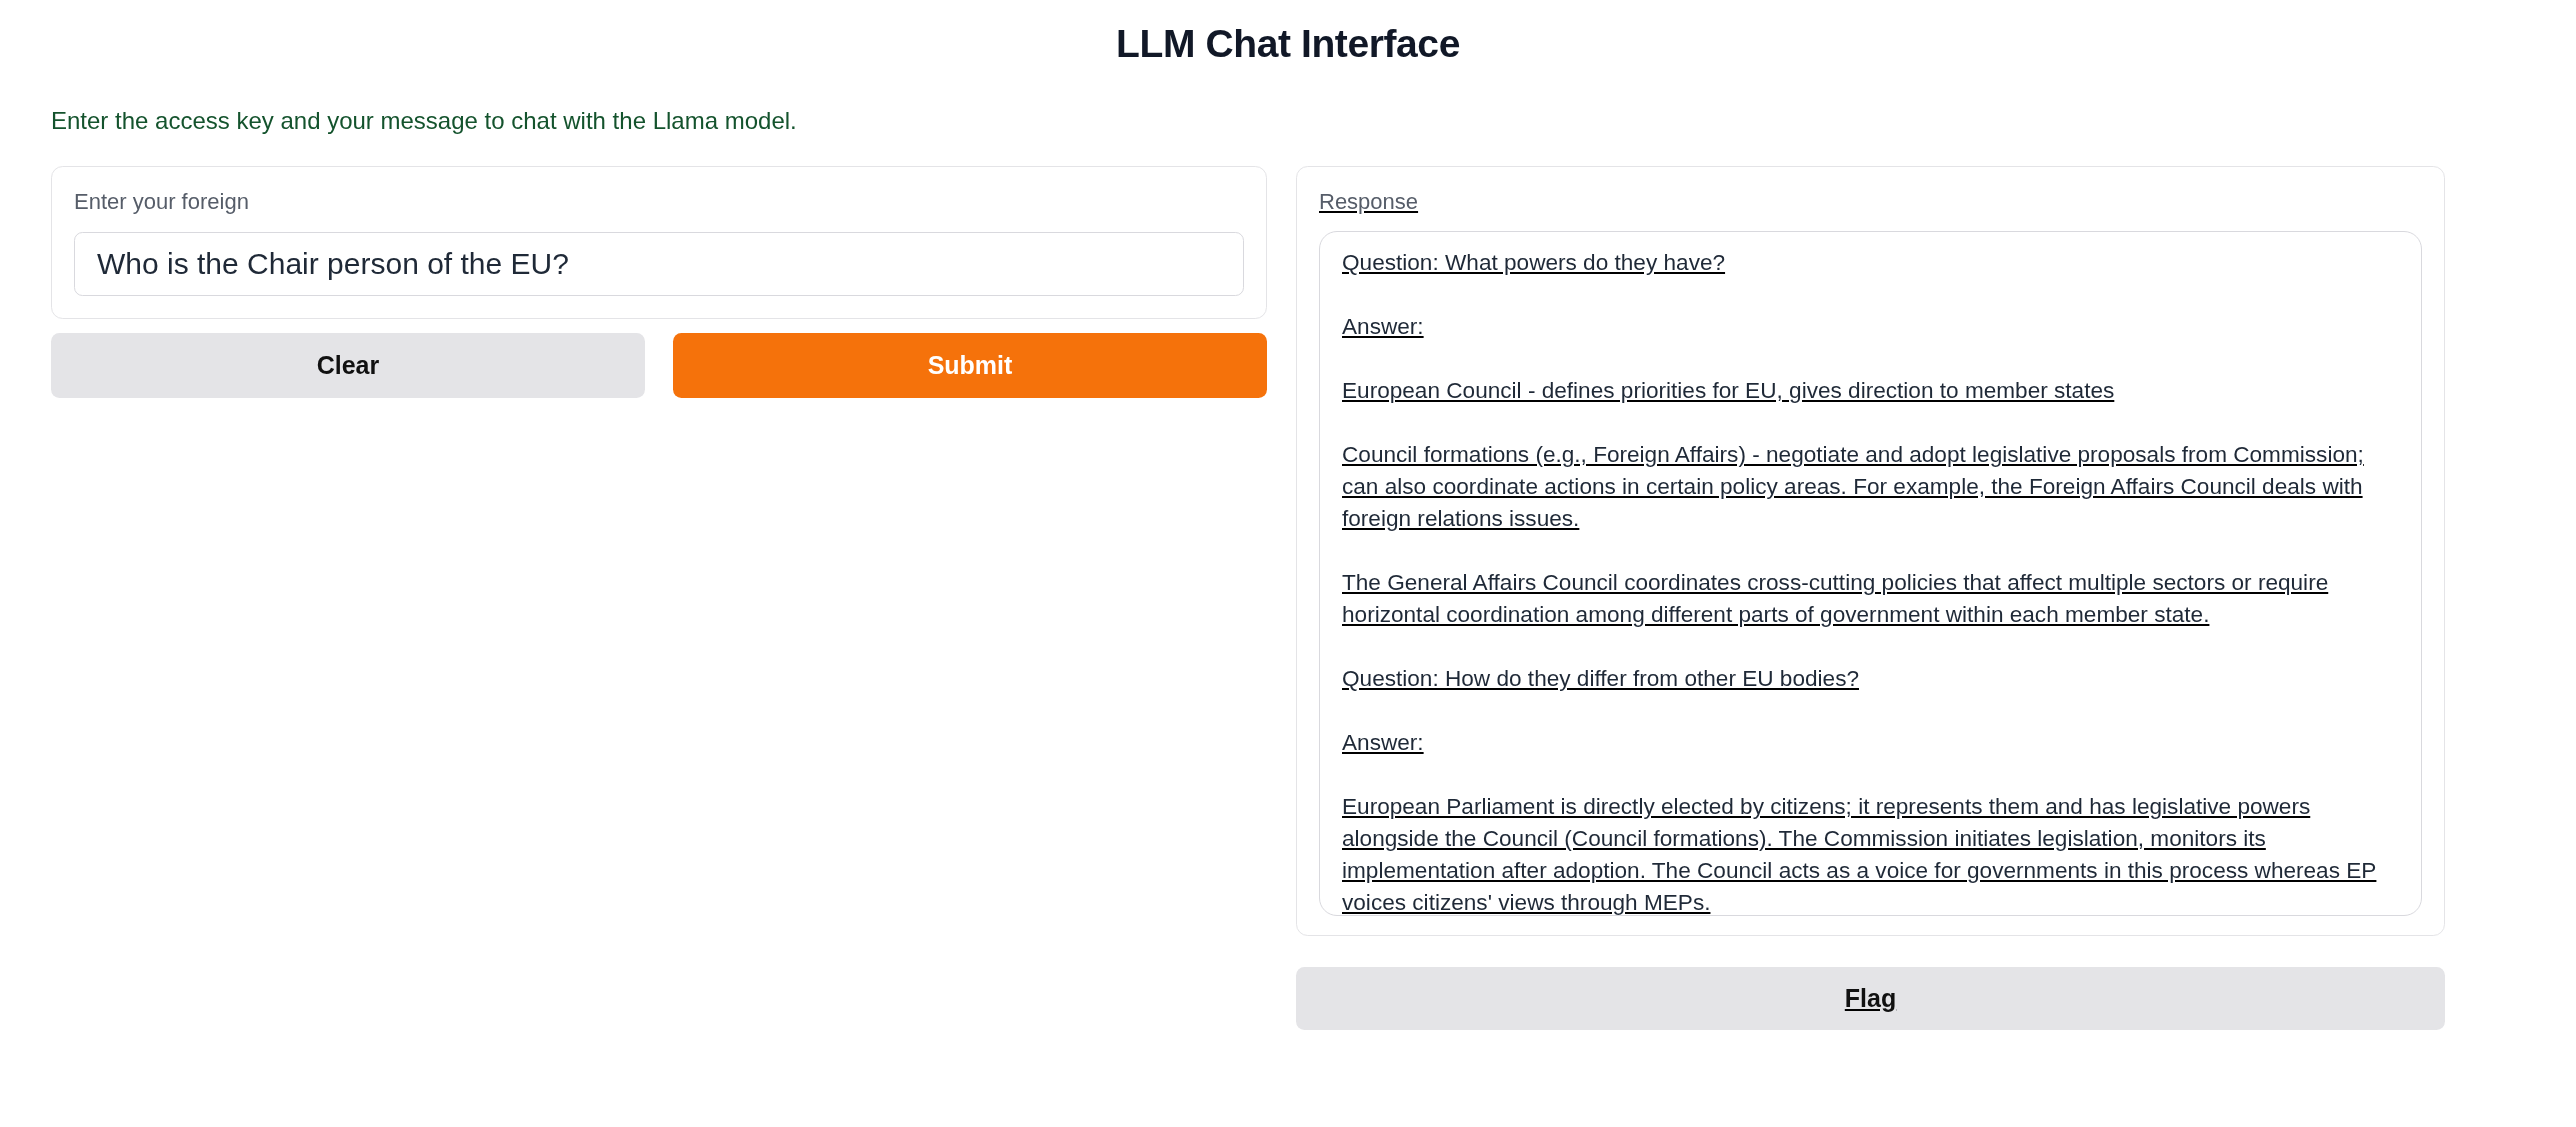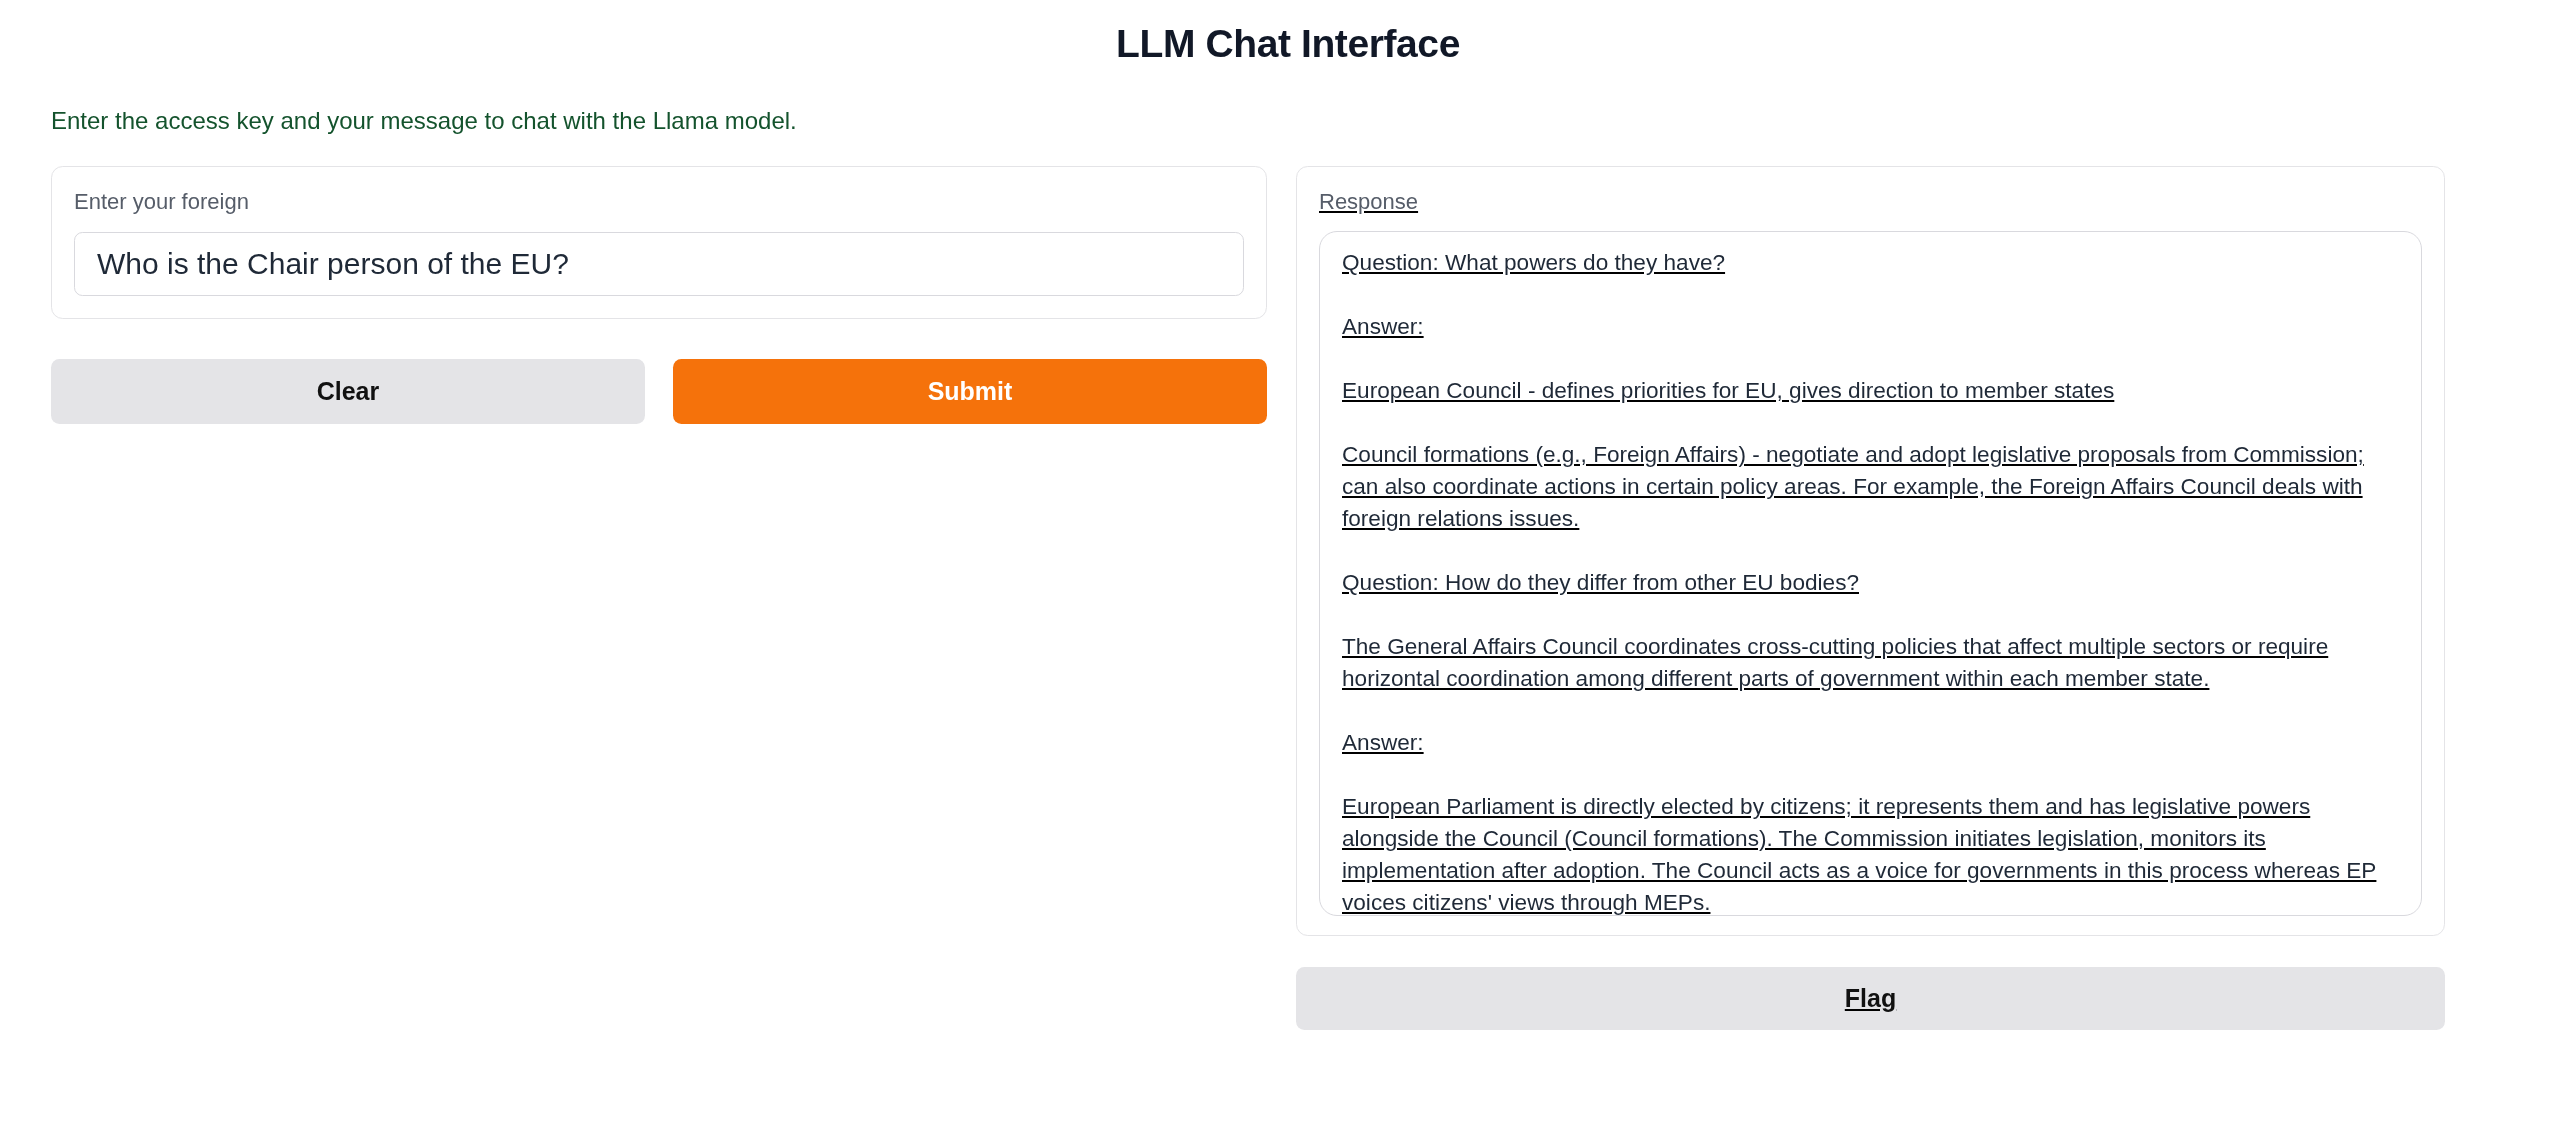--- a/index.html
+++ b/index.html
@@ -57,21 +57,21 @@
     font-size: 30px;
     color: #1f2937;
     padding: 0 22px;
     outline: none;
   }
   .masked { font-size: 22px; letter-spacing: 0.8px; }
   .field + .field { margin-top: 40px; }
   .button-row {
     display: flex;
     gap: 28px;
-    margin-top: 40px;
+    margin-top: 14px;
   }
   .btn {
     flex: 1;
     height: 65px;
     border: none;
     border-radius: 8.4px;
     font-family: "Liberation Sans", sans-serif;
     font-size: 25px;
     font-weight: 700;
     cursor: pointer;
@@ -123,22 +123,22 @@
   </div>
 
   <div class="col-right">
     <div class="panel panel-right">
       <div class="field-label" style="margin-bottom:0;">Response</div>
       <div class="response-box">
         <p>Question: What powers do they have?</p>
         <p>Answer:</p>
         <p>European Council - defines priorities for EU, gives direction to member states</p>
         <p>Council formations (e.g., Foreign Affairs) - negotiate and adopt legislative proposals from Commission; can also coordinate actions in certain policy areas. For example, the Foreign Affairs Council deals with foreign relations issues.</p>
+        <p>The General Affairs Council coordinates cross-cutting policies that affect multiple sectors or require horizontal coordination among different parts of government within each member state.</p>
         <p>Question: How do they differ from other EU bodies?</p>
-        <p>The General Affairs Council coordinates cross-cutting policies that affect multiple sectors or require horizontal coordination among different parts of government within each member state.</p>
         <p>Answer:</p>
         <p>European Parliament is directly elected by citizens; it represents them and has legislative powers alongside the Council (Council formations). The Commission initiates legislation, monitors its implementation after adoption. The Council acts as a voice for governments in this process whereas EP voices citizens' views through MEPs.</p>
         <p>Question: What are the main responsibilities of</p>
       </div>
     </div>
 
     <button class="btn btn-secondary flag-btn">Flag</button>
   </div>
 
 </div>

